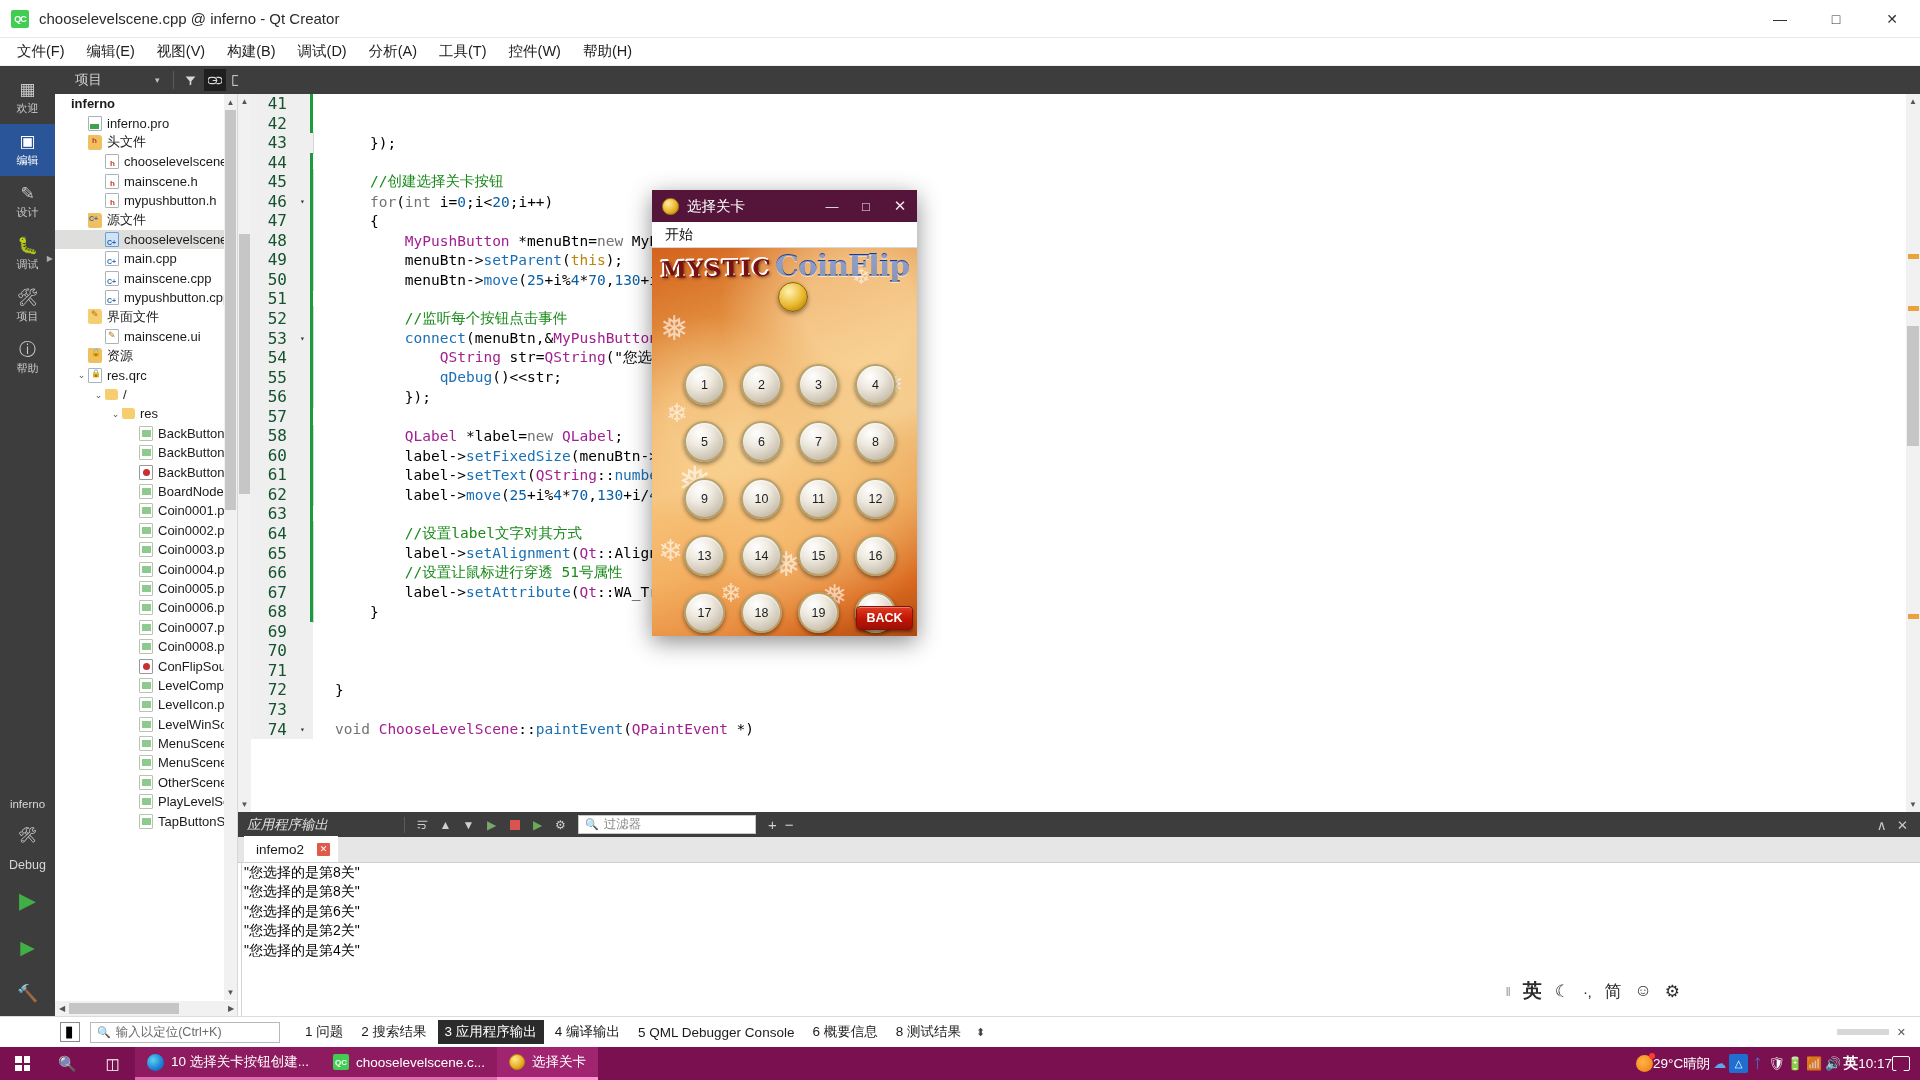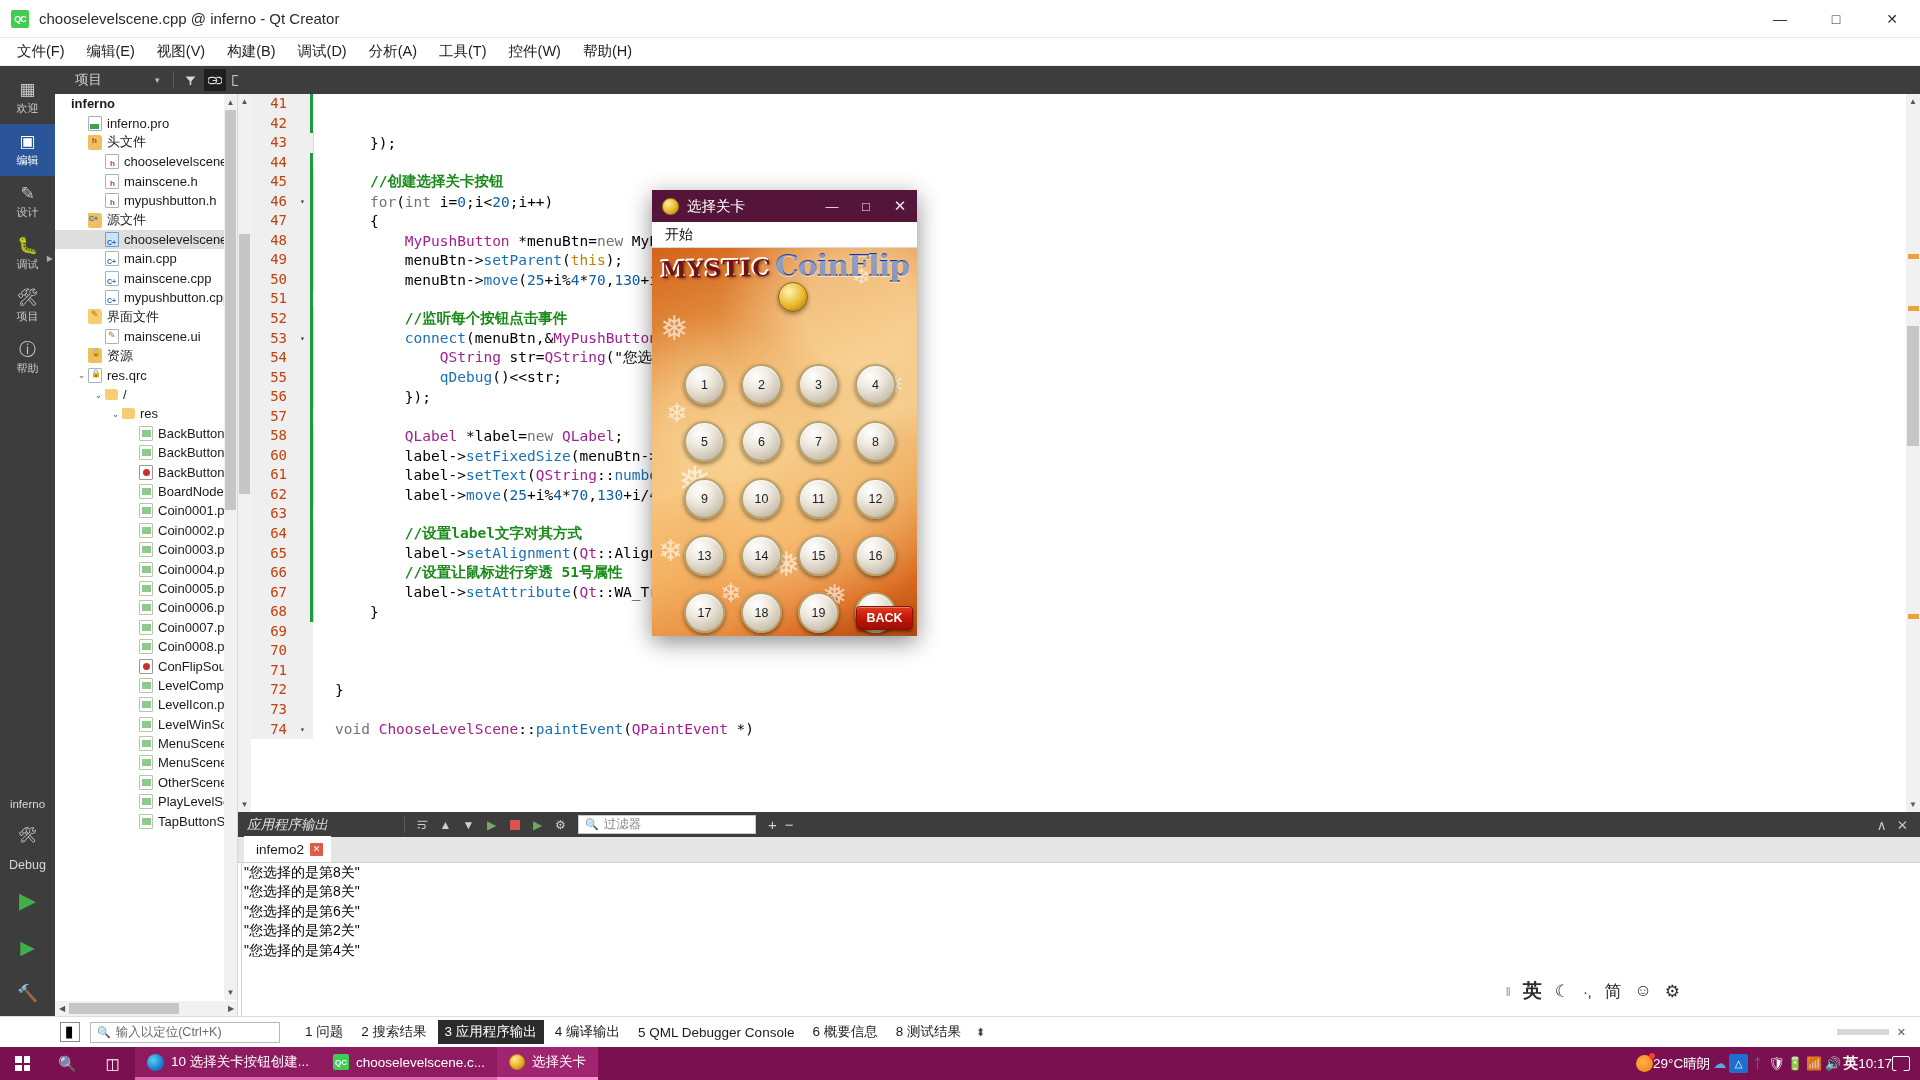--- a/index.html
+++ b/index.html
@@ -156,39 +156,39 @@
   }
   .ed-gs-thumb { position:absolute; left:1px; top:140px; width:11px; height:260px; background:#c6c6c6; }
   .ed-gs-arrow { position:absolute; left:0; width:13px; height:15px; font-size:8px; color:#555;
     display:flex; align-items:center; justify-content:center;}
   .code-area {
     position: absolute; left: 13px; top: 0; right: 14px; bottom: 0; overflow: hidden;
     background: #ffffff;
   }
   .code-line { display: flex; height: 19.55px; align-items: center; font-family: "DejaVu Sans Mono", monospace; font-size: 14.5px; }
   .ln {
-    width: 44px; text-align: right; padding-right: 8px; color: #c2410c; font-size: 14px;
+    width: 44px; text-align: right; padding-right: 8px; color: #14532d; font-size: 16px;
     background: #efefef; flex: none; height: 19.55px; line-height: 19.55px;
   }
   .fold {
     width: 15px; flex: none; background: #efefef; height: 19.55px;
     display:flex; align-items:center; justify-content:center; font-size:8px; color:#333;
   }
   .vbar { width: 3px; flex: none; background: #1a9c3c; height: 19.55px; }
   .vbar.off { background: #efefef; }
   .codetext { padding-left: 22px; white-space: pre; color: #000; flex: 1; position:relative; }
   .codetext::before {
     content:""; position:absolute; left:0px; top:-3px; bottom:-3px; width:1px; background:#d6d6d6;
   }
   .codetext.noguide::before { display:none; }
   .kw { color: #737373; }
   .kw2 { color: #b8860b; }
   .cls { color: #a11f8f; }
   .fn { color: #1a6fb5; }
-  .cmt { color: #1a8a1a; font-weight: bold; }
+  .cmt { color: #1a8a1a; }
   .num { color: #0b5fa5; }
   .ed-vscroll { position:absolute; right:0; top:0; width:14px; bottom:0; background:#f1f1f1; }
   .ed-vthumb { position:absolute; left:1px; top:232px; width:12px; height:120px; background:#c6c6c6; }
   .ed-mark { position:absolute; right:1px; width:11px; height:5px; background:#e8a33d; }
   .ed-va { position:absolute; left:0; width:14px; height:15px; font-size:8px; color:#555;
     display:flex; align-items:center; justify-content:center;}
 
   
   .edtab-strip {
     position: absolute; left: 238px; top: 66px; right: 0; height: 28px; background: #3d3d3d;
@@ -204,21 +204,21 @@
     font-size:12px; color:#cfcfcf; margin:0 1px; }
   .oh-sep { width:1px; height:16px; background:#5c5c5c; margin:0 6px; }
   .out-filter {
     background:#fff; height:19px; width:178px; margin-left:6px; display:flex; align-items:center;
     gap:5px; padding-left:6px; color:#8a8a8a; font-size:12.5px; border:1px solid #c8c8c8;
   }
   .out-plusminus { margin-left:6px; display:flex; gap:8px; color:#d0d0d0; font-size:15px; padding:0 6px;}
   .out-right { margin-left:auto; display:flex; align-items:center; gap:10px; padding-right:12px; color:#c8c8c8;}
   .out-tabrow { height: 26px; background:#e6e6e6; display:flex; align-items:flex-end; border-bottom:1px solid #cfcfcf;}
   .out-tab {
-    background:#fff; height:26px; display:flex; align-items:center; gap:6px;
+    background:#fff; height:26px; display:flex; align-items:center; gap:13px;
     padding: 0 8px 0 12px; font-size:13.5px; color:#1a1a1a; margin-left:6px;
   }
   .out-close-x {
     width:13px; height:13px; background:#e05a4a; color:#fff; font-size:9px;
     display:flex; align-items:center; justify-content:center; border-radius:1px;
   }
   .out-body { position:absolute; left:0; top:51px; right:0; bottom:0; background:#fff; overflow:hidden;}
   .out-line { font-size:14px; color:#000; padding-left:6px; height:19.4px; line-height:19.4px; white-space:nowrap;}
   .out-lgutter { position:absolute; left:0; top:0; bottom:0; width:4px; background:#fff; border-right:1px solid #d4d4d4;}
 

